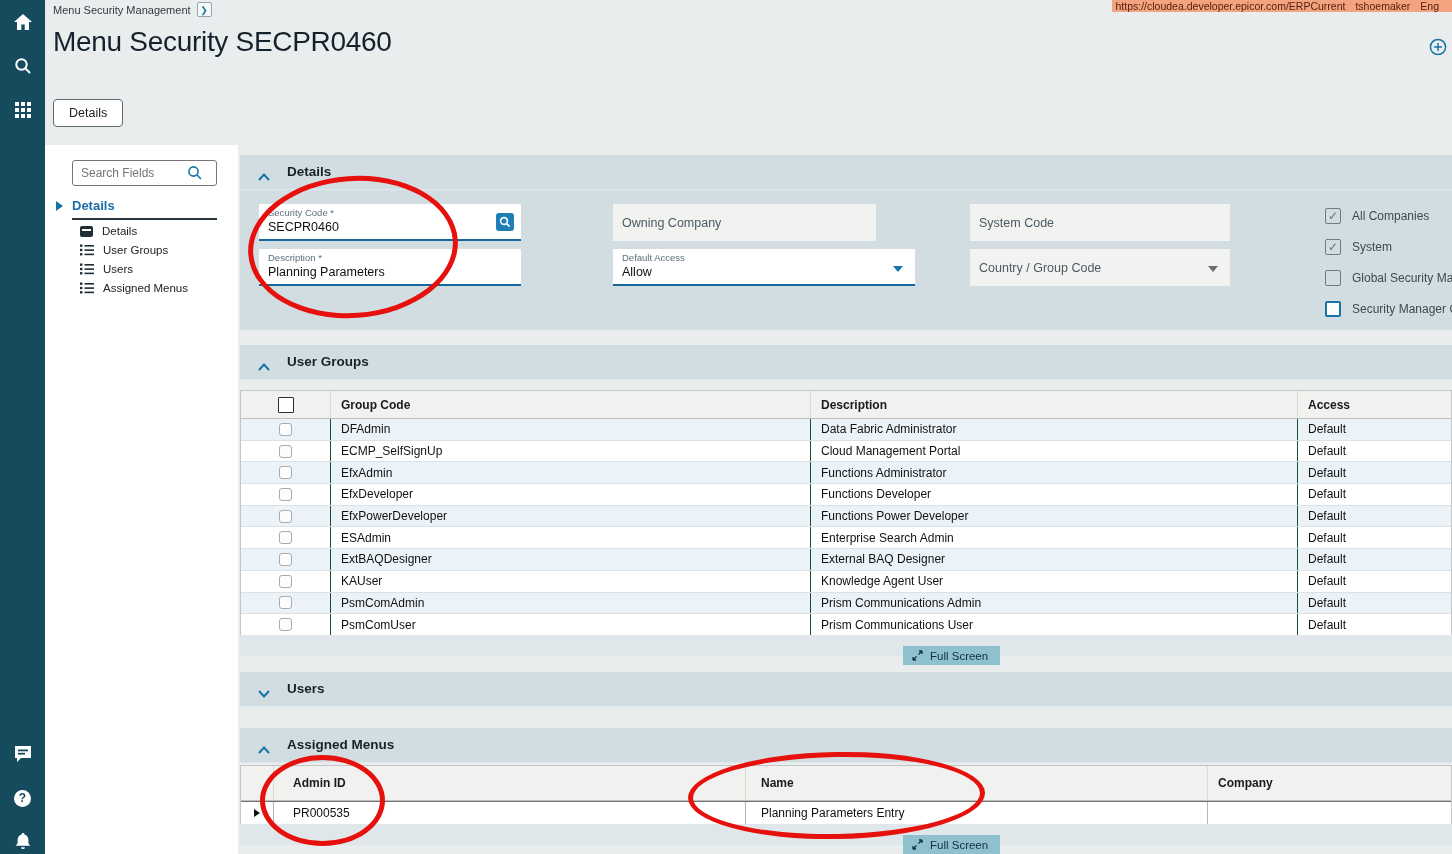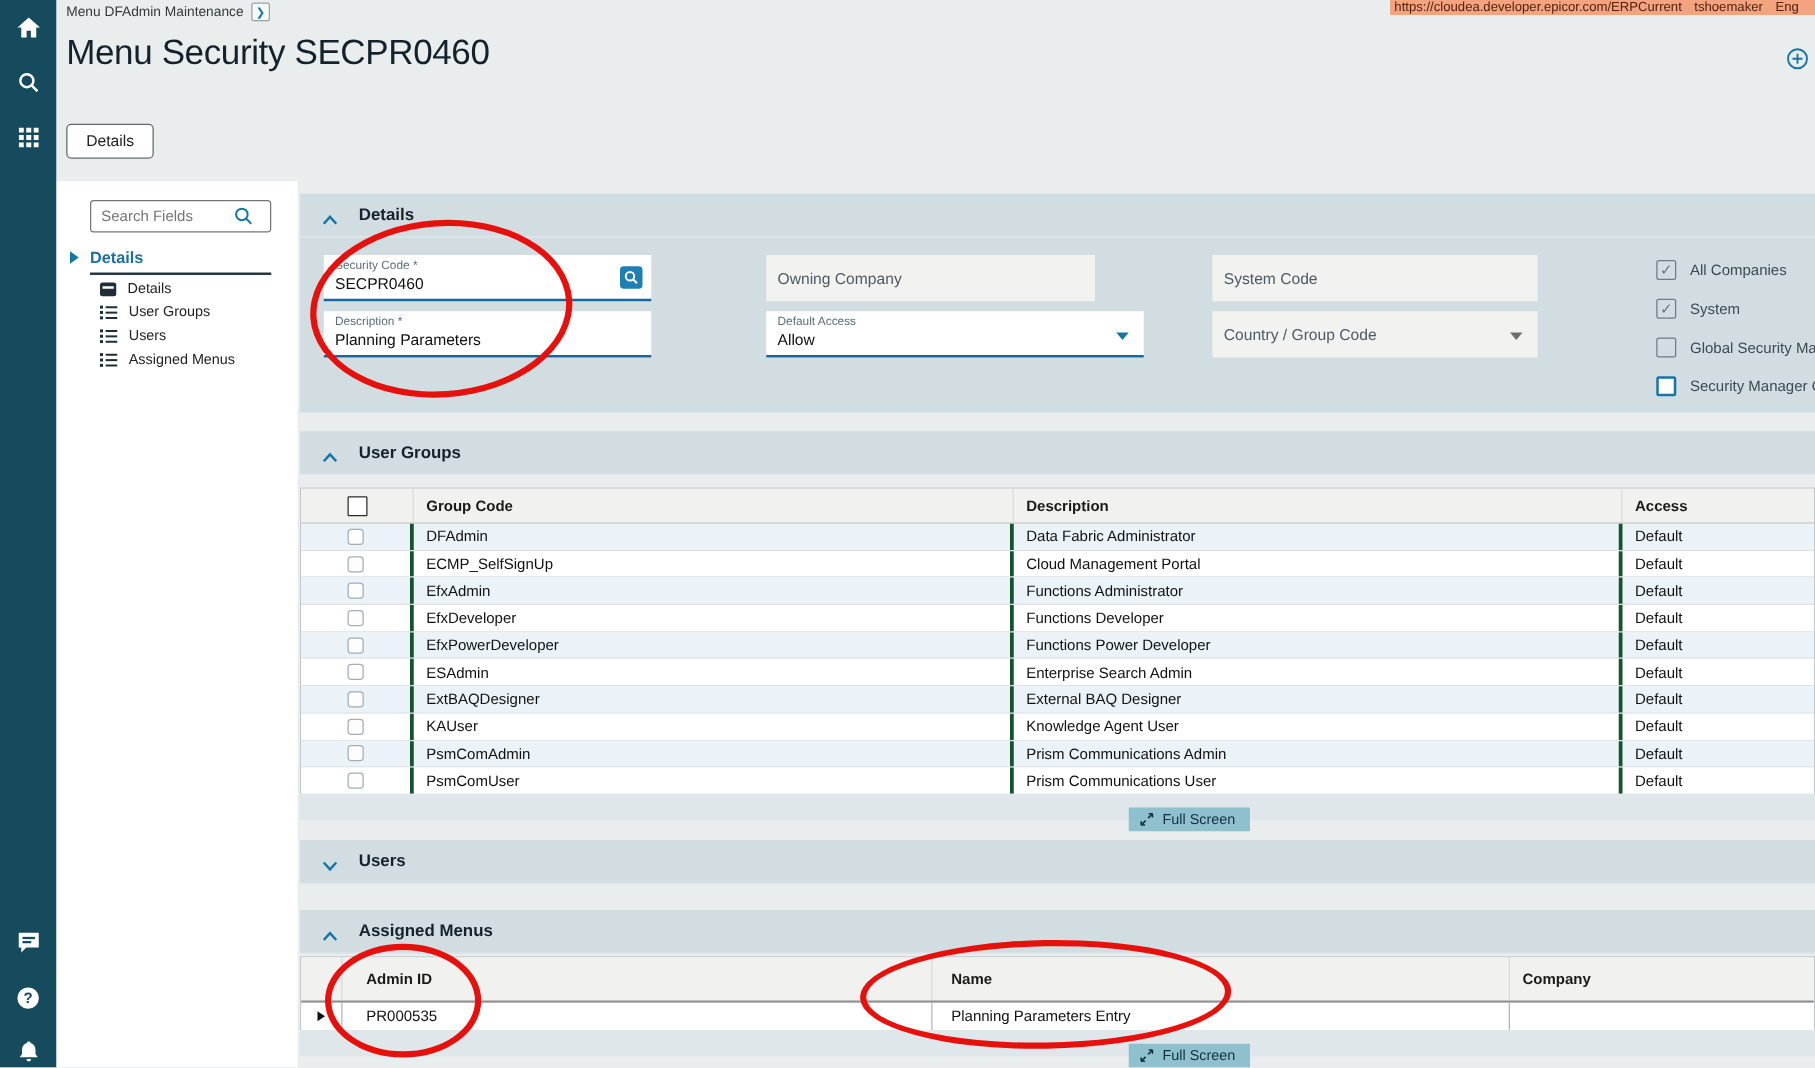--- a/index.html
+++ b/index.html
@@ -55,21 +55,21 @@
   .cbx .tick { color:#67757d; font-size:12px; line-height:1; }
   .cb-label { font-size:12px; color:#3c4a52; white-space:nowrap; }
 
   
   #ug-section { top:345px; height:311px; }
   .grid { position:absolute; left:0; right:0; border:1px solid #c2c6c8; border-bottom:none; background:#fff; }
   .g-head { display:flex; background:#f1f1ef; border-bottom:1px solid #bfbfbf; }
   .g-head .hc { font-size:12px; font-weight:bold; color:#1a1a1a; display:flex; align-items:center; border-right:1px solid #d9d9d6; }
   .g-row { display:flex; border-bottom:1px solid #dbe1e4; background:#fff; }
   .g-row.alt { background:#ebf3f8; }
-  .g-row .cell { font-size:12px; color:#111; display:flex; align-items:center; border-right:3px solid #14532d; white-space:nowrap; overflow:hidden; }
+  .g-row .cell { font-size:12px; color:#111; display:flex; align-items:center; border-right:1px solid #14532d; white-space:nowrap; overflow:hidden; }
   #ug-table { top:45px; }
   #ug-table .g-head { height:28px; }
   #ug-table .g-row { height:21.7px; }
   .ugc0 { width:90px; justify-content:center; }
   .ugc1 { width:480px; padding-left:10px; }
   .ugc2 { width:487px; padding-left:10px; }
   .ugc3 { flex:1; padding-left:10px; border-right:none !important; }
   .head-cbx { width:16px; height:16px; border:1.5px solid #2c2c2c; background:#fff; border-radius:1px; cursor:pointer; }
   .row-cbx { width:13px; height:13px; border:1px solid #a6acb0; background:#fdfdfd; border-radius:3px; cursor:pointer; }
   .fs-strip { position:absolute; left:0; right:0; height:21px; background:#dfe7ea; }
@@ -138,21 +138,21 @@
   </div>
   <div class="sb-icon" style="top:828px">
     <svg width="18" height="19" viewBox="0 0 18 19">
         <path d="M9 0c-.9 0-1.5.6-1.5 1.4C5 2.1 3.6 4.3 3.6 6.9v3.3L1.8 12.8h14.4L14.4 10.2V6.9c0-2.6-1.4-4.8-3.9-5.5C10.5.6 9.9 0 9 0z" fill="#fff"></path>
         <path d="M7.1 14.2a1.9 1.9 0 0 0 3.8 0z" fill="#fff"></path>
       </svg>
   </div>
 </div>
 
 <div class="breadcrumb">
-  <span>Menu DFAdmin Maintenance</span>
+  <span>Menu Security Management</span>
   <span class="bc-btn">❯</span>
 </div>
 <div class="url-overlay">
   <span>https://cloudea.developer.epicor.com/ERPCurrent</span><span>tshoemaker</span><span>Eng</span>
 </div>
 <div class="page-title">Menu Security SECPR0460</div>
 <div class="plus-icon">
   <svg width="18" height="18" viewBox="0 0 18 18">
       <circle cx="9" cy="9" r="7.6" fill="none" stroke="#1576a6" stroke-width="1.5"></circle>
       <line x1="9" y1="5" x2="9" y2="13" stroke="#1576a6" stroke-width="1.5"></line>

